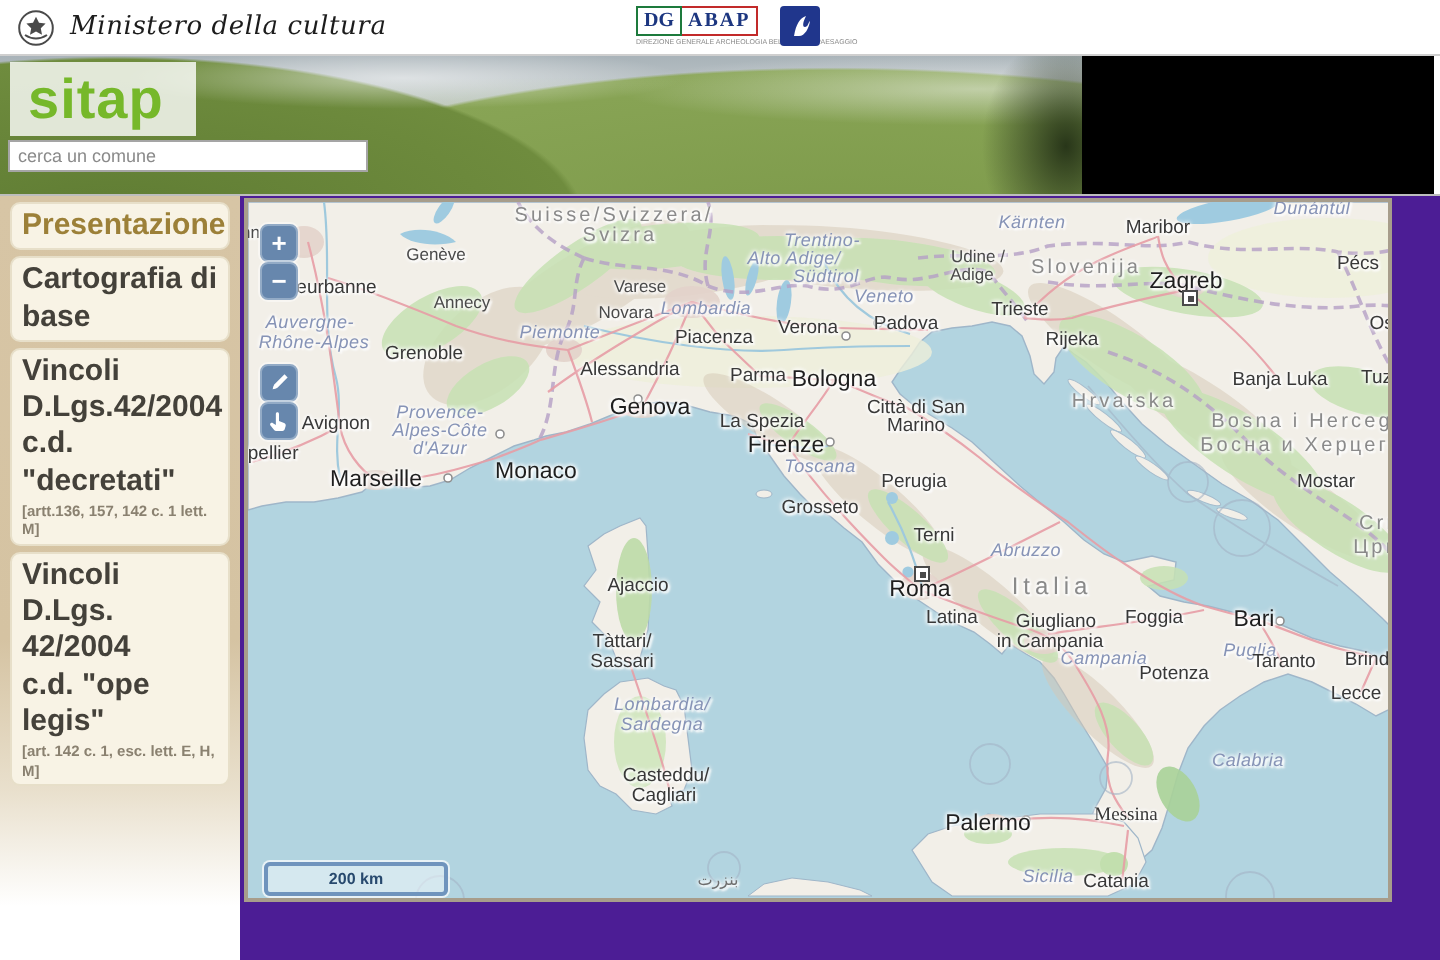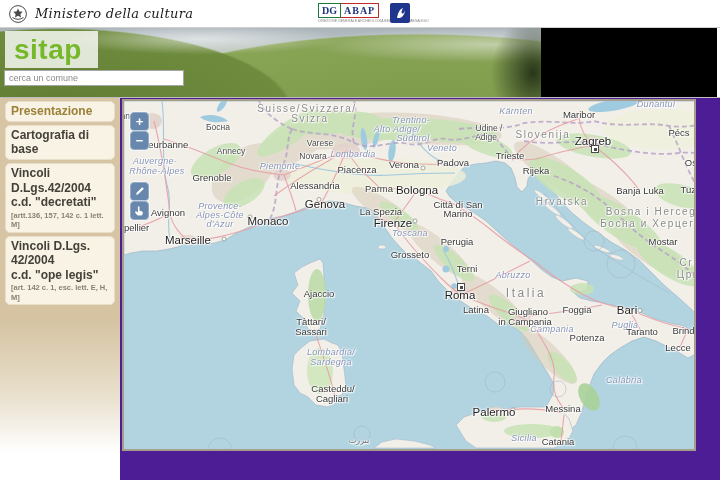--- a/index.html
+++ b/index.html
@@ -41,21 +41,21 @@
   .sitap span{font-size:28px;font-weight:bold;color:#76b82a;letter-spacing:.5px;line-height:1;}
   .search{position:absolute;left:4px;top:42px;width:170px;height:14px;border:1px solid #a5a5a5;
           background:#fff;font-size:9px;color:#444;padding:0 4px;font-family:inherit;}
   .search::placeholder{color:#8a8a8a;}
 
   
   .sidebar{position:absolute;left:0;top:98px;width:120px;height:382px;
     background:linear-gradient(180deg,#d7c5a5 0%,#d5c3a2 58%,#e9e0cd 78%,#ffffff 93%);}
   .sb-item{margin:3px 5px 0 5px;background:#f8f3e5;border:1px solid #e7dfc9;border-radius:5px;
            padding:2px 5px;cursor:pointer;}
-  .sb-l1{font-size:12px;font-weight:bold;color:#44413a;line-height:1.22;white-space:pre-line;}
+  .sb-l1{font-size:15px;font-weight:bold;color:#44413a;line-height:1.22;white-space:pre-line;}
   .sb-item.accent .sb-l1{color:#9c8038;}
   .sb-sub{font-size:7.5px;font-weight:bold;color:#8a8170;line-height:1.25;margin-top:1px;white-space:pre-line;}
 
   
   .map-panel{position:absolute;left:122px;top:99px;width:574px;height:352px;box-sizing:border-box;
              border:2px solid #a79d8b;overflow:hidden;background:#b2d4e0;}
   .map-svg{position:absolute;left:0;top:0;width:591px;height:348px;}
   .map-labels{position:absolute;left:0;top:0;width:591px;height:348px;z-index:5;pointer-events:none;}
   .ml{position:absolute;transform:translate(-50%,-50%);white-space:nowrap;
       text-shadow:0 0 2px #fff,0 0 2px #fff,0 0 3px #fff,1px 1px 1px #fff;}
@@ -320,32 +320,32 @@
         <span class="ml re" style="left: 389px; top: 174px;">Abruzzo</span>
         <span class="ml re" style="left: 428px; top: 228px;">Campania</span>
         <span class="ml re" style="left: 501px; top: 224px;">Puglia</span>
         <span class="ml re" style="left: 207px; top: 251px;">Lombardia/</span>
         <span class="ml re" style="left: 207px; top: 261px;">Sardegna</span>
         <span class="ml re" style="left: 400px; top: 337px;">Sicilia</span>
         <span class="ml re" style="left: 500px; top: 279px;">Calabria</span>
         <span class="ml re" style="left: 392px; top: 10px;">Kärnten</span>
         <span class="ml re" style="left: 532px; top: 3px;">Dunántúl</span>
         <span class="ml bi" style="left: 64px; top: 139px;">Marseille</span>
-        <span class="ml bi" style="left: 144px; top: 120px; text-align: right;">Monaco</span>
+        <span class="ml bi" style="left: 144px; top: 135px; text-align: right;">Monaco</span>
         <span class="ml bi" style="left: 201px; top: 103px;">Genova</span>
         <span class="ml bi" style="left: 293px; top: 89px;">Bologna</span>
         <span class="ml bi" style="left: 269px; top: 122px;">Firenze</span>
         <span class="ml bi" style="left: 336px; top: 194px;">Roma</span>
         <span class="ml bi" style="left: 503px; top: 209px;">Bari</span>
         <span class="ml bi" style="left: 370px; top: 311px;">Palermo</span>
         <span class="ml bi" style="left: 469px; top: 40px;">Zagreb</span>
         <span class="ml cap" style="left: 337px; top: 186px;"></span>
         <span class="ml cap" style="left: 471px; top: 48px;"></span>
         <span class="ml to" style="left: -8px; top: 15px;">Lausanne</span>
-        <span class="ml to" style="left: 94px; top: 26px;">Босна</span>
+        <span class="ml to" style="left: 94px; top: 26px;">Genève</span>
         <span class="ml to" style="left: 107px; top: 50px;">Annecy</span>
         <span class="ml ci" style="left: 38px; top: 43px;">Villeurbanne</span>
         <span class="ml ci" style="left: 88px; top: 76px;">Grenoble</span>
         <span class="ml ci" style="left: 44px; top: 111px;">Avignon</span>
         <span class="ml ci" style="left: 2px; top: 126px;">Montpellier</span>
         <span class="ml to" style="left: 196px; top: 42px;">Varese</span>
         <span class="ml to" style="left: 189px; top: 55px;">Novara</span>
         <span class="ml ci" style="left: 233px; top: 68px;">Piacenza</span>
         <span class="ml ci" style="left: 280px; top: 63px;">Verona</span>
         <span class="ml ci" style="left: 329px; top: 61px;">Padova</span>
@@ -363,21 +363,21 @@
         <span class="ml ci" style="left: 453px; top: 208px;">Foggia</span>
         <span class="ml ci" style="left: 463px; top: 236px;">Potenza</span>
         <span class="ml ci" style="left: 518px; top: 230px;">Taranto</span>
         <span class="ml ci" style="left: 564px; top: 229px;">Brindisi</span>
         <span class="ml ci" style="left: 554px; top: 246px;">Lecce</span>
         <span class="ml ci" style="left: 195px; top: 192px;">Ajaccio</span>
         <span class="ml ci" style="left: 187px; top: 220px;">Tàttari/</span>
         <span class="ml ci" style="left: 187px; top: 230px;">Sassari</span>
         <span class="ml ci" style="left: 209px; top: 287px;">Casteddu/</span>
         <span class="ml ci" style="left: 208px; top: 297px;">Cagliari</span>
-        <span class="ml ci" style="left: 439px; top: 307px;">Messina</span>
+        <span class="ml ci" style="left: 439px; top: 307px; font-family: Liberation Serif, serif;">Messina</span>
         <span class="ml ci" style="left: 434px; top: 340px;">Catania</span>
         <span class="ml ci" style="left: 386px; top: 54px;">Trieste</span>
         <span class="ml ci" style="left: 412px; top: 69px;">Rijeka</span>
         <span class="ml ci" style="left: 455px; top: 13px;">Maribor</span>
         <span class="ml ci" style="left: 555px; top: 31px;">Pécs</span>
         <span class="ml ci" style="left: 574px; top: 61px;">Osijek</span>
         <span class="ml ci" style="left: 516px; top: 89px;">Banja Luka</span>
         <span class="ml ci" style="left: 568px; top: 88px;">Tuzla</span>
         <span class="ml ci" style="left: 539px; top: 140px;">Mostar</span>
         <span class="ml to" style="left: 365px; top: 27px;">Udine /</span>
@@ -391,15 +391,18 @@
       <svg width="11" height="11" viewBox="0 0 14 14">
         <path fill="#fff" d="M3 11 L4 8 L10.5 1.5 L12.5 3.5 L6 10 Z"></path>
         <path fill="#fff" d="M3 11 L5.8 10.2 L3.8 8.2 Z"></path>
       </svg>
     </div>
     <div class="ctrl sel">
       <svg width="11" height="11" viewBox="0 0 14 14">
         <path fill="#fff" d="M6 1.5 c.6 0 1 .4 1 1 V7 l3.2 1.2 c.9 .4 1.3 1.2 1 2.1 l-.6 2 c-.2 .6 -.8 1 -1.4 1 H5.2 c-.5 0 -1 -.2 -1.3 -.6 L1.6 9.9 c-.4 -.5 -.3 -1.2 .2 -1.6 .4 -.3 1 -.3 1.4 .1 L5 9.5 V2.5 c0 -.6 .4 -1 1 -1 z"></path>
       </svg>
     </div>
+    <div class="scalebar">
+      <span>200 km</span>
+    </div>
   </div>
 
 </div>
 
 </body></html>

